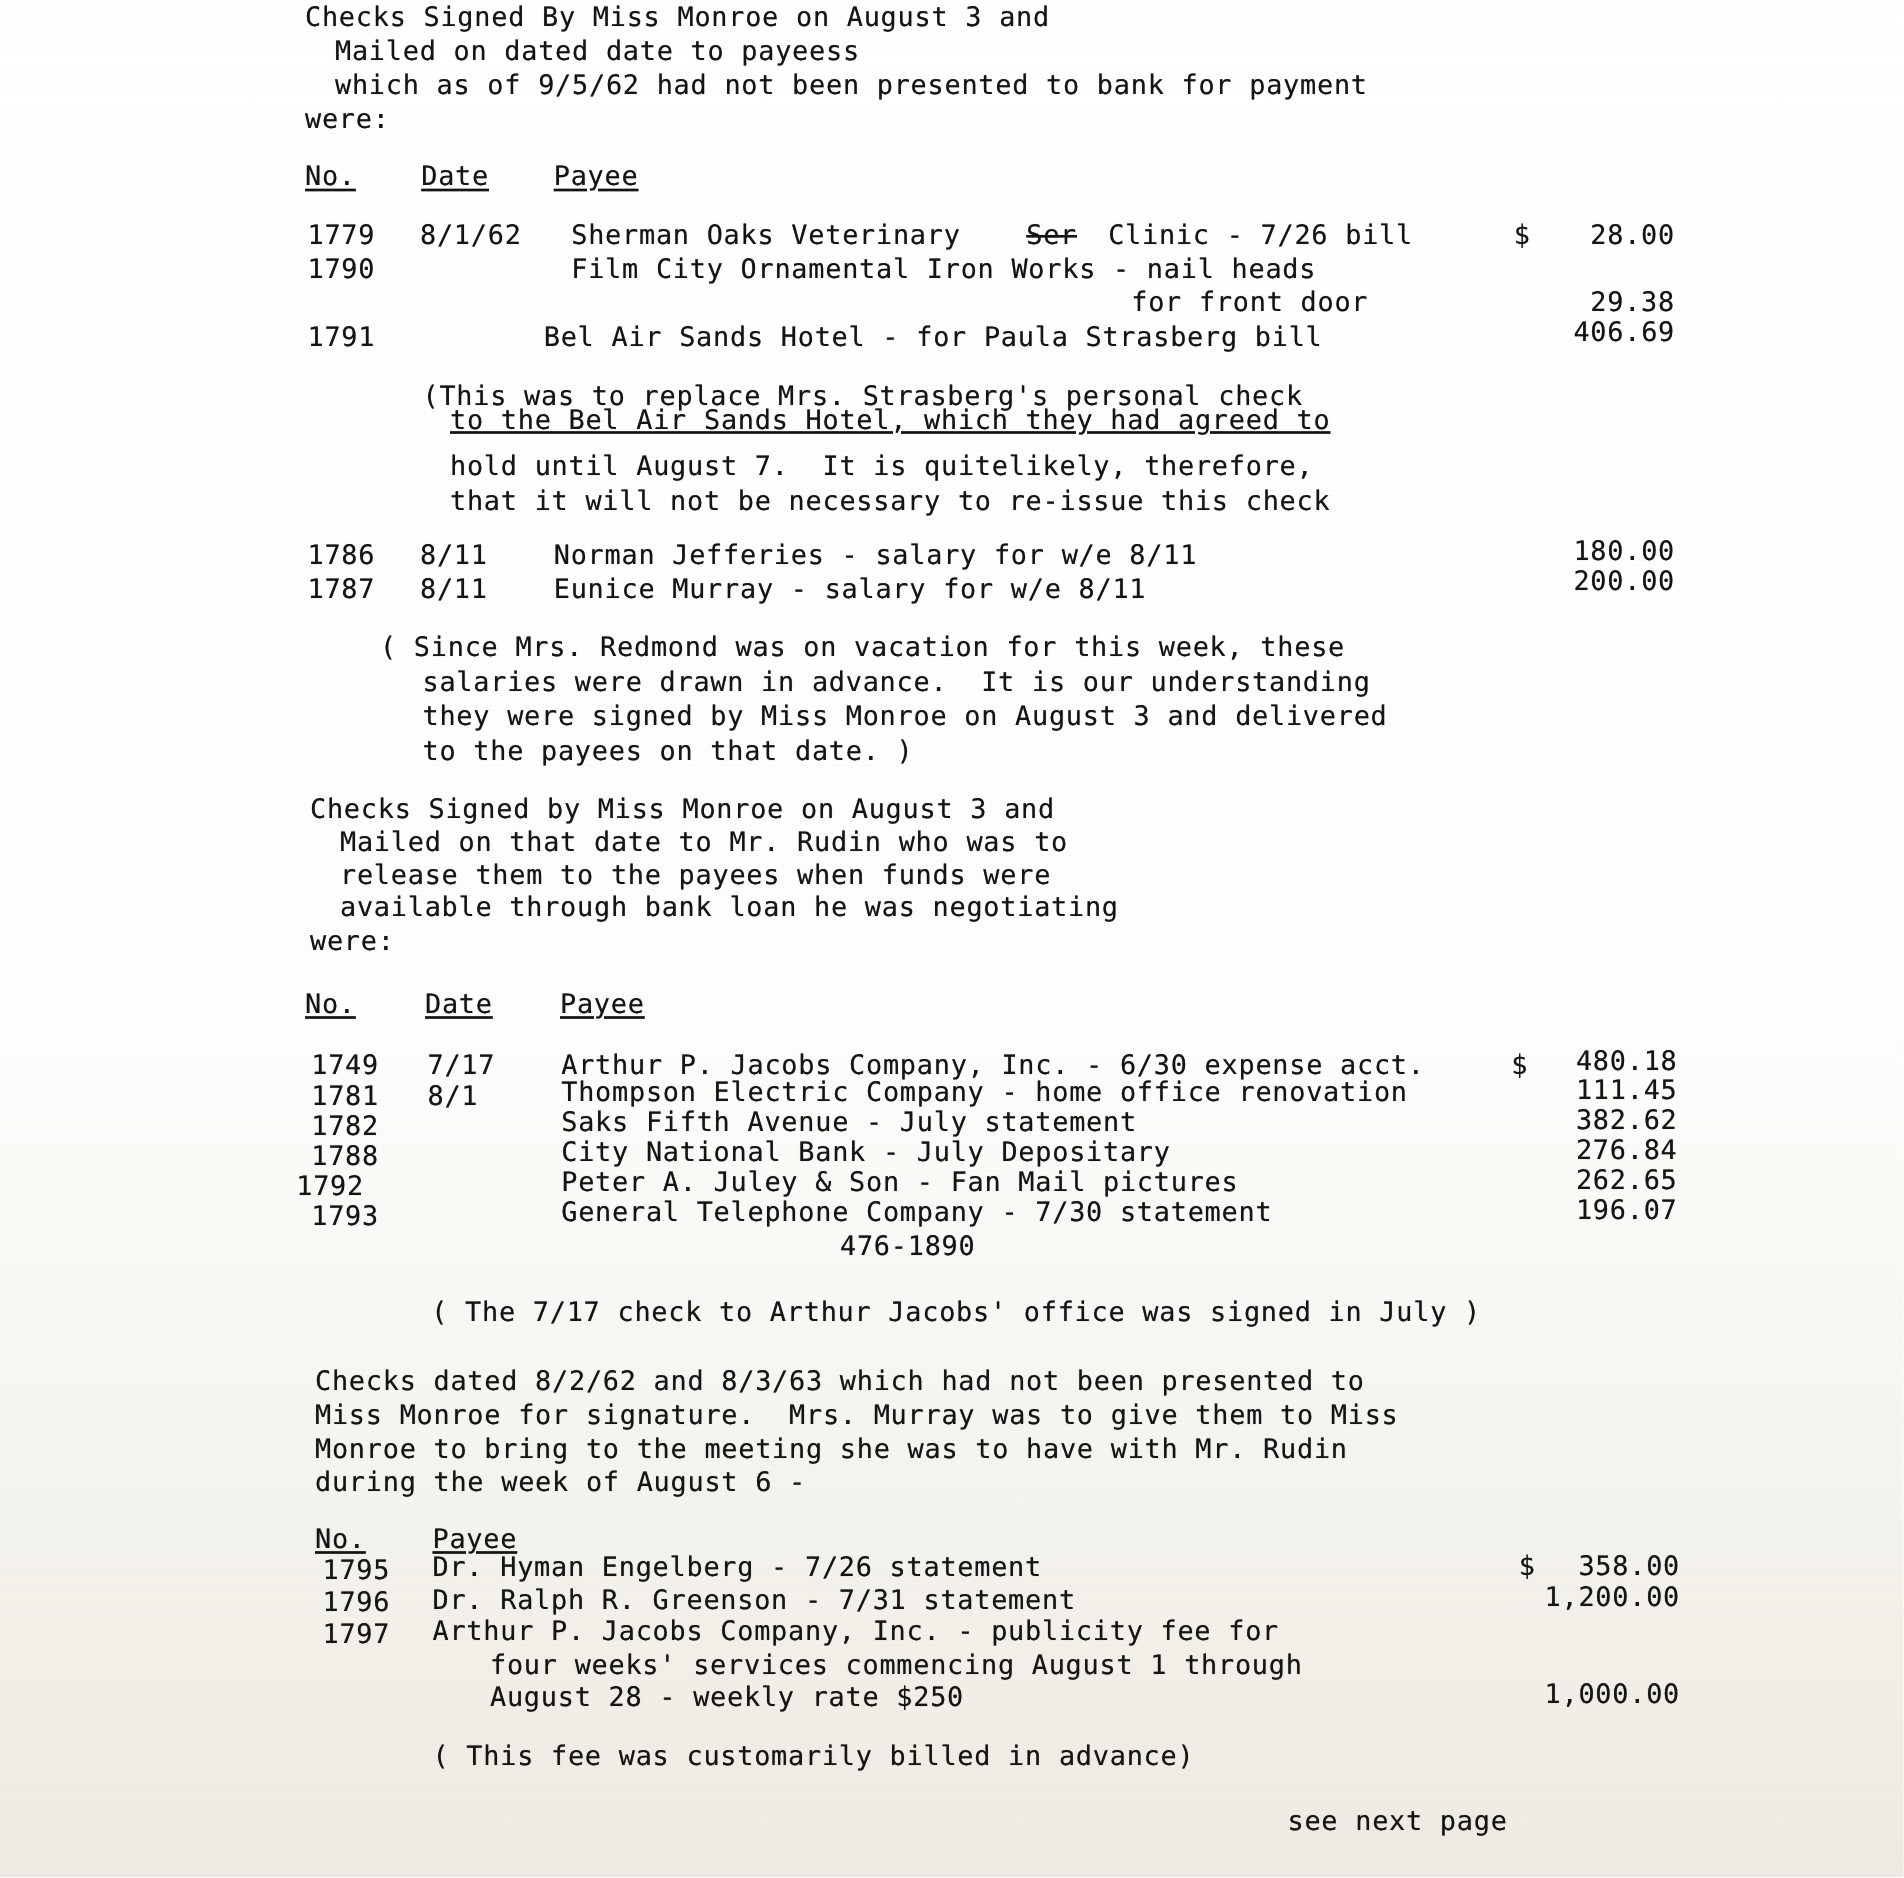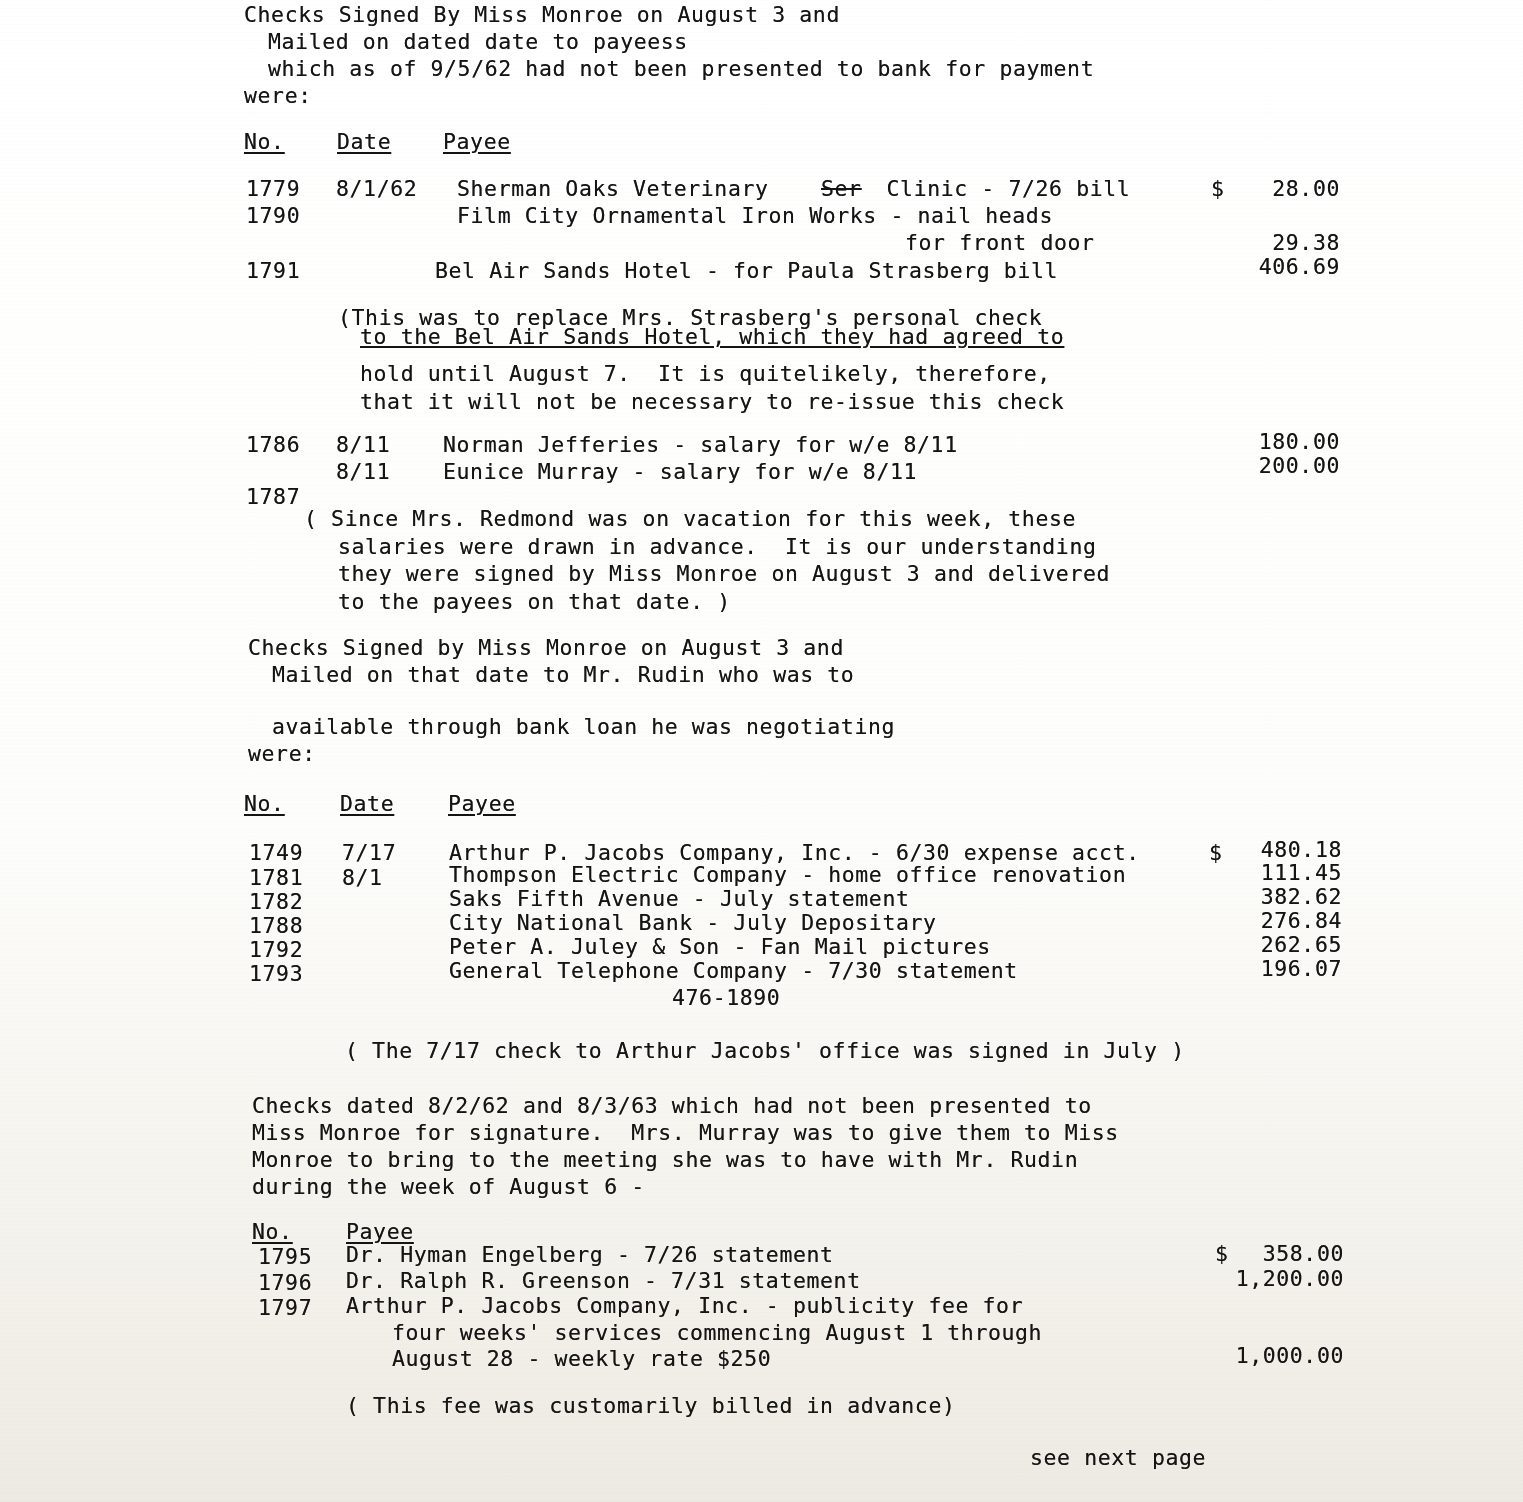--- a/index.html
+++ b/index.html
@@ -104,32 +104,33 @@
     <div class="ln" style="left:338px; top:307px;">(This was to replace Mrs. Strasberg's personal check</div>
     <div class="ln" style="left:360px; top:326px;text-decoration:underline;">to the Bel Air Sands Hotel, which they had agreed to</div>
     <div class="ln" style="left:360px; top:363px;">hold until August 7.  It is quitelikely, therefore,</div>
     <div class="ln" style="left:360px; top:391px;">that it will not be necessary to re-issue this check</div>
 
     <div class="ln" style="left:246px; top:434px;">1786</div>
     <div class="ln" style="left:336px; top:434px;">8/11</div>
     <div class="ln" style="left:443px; top:434px;">Norman Jefferies - salary for w/e 8/11</div>
     <div class="amt" style="left:1180px; top:431px; width:160px;">180.00</div>
 
-    <div class="ln" style="left:246px; top:461px;margin-top:25px;">1787</div>
+    <div class="ln" style="left:246px; top:461px;">1787</div>
     <div class="ln" style="left:336px; top:461px;">8/11</div>
     <div class="ln" style="left:443px; top:461px;">Eunice Murray - salary for w/e 8/11</div>
     <div class="amt" style="left:1180px; top:455px; width:160px;">200.00</div>
 
     <div class="ln" style="left:304px; top:508px;">( Since Mrs. Redmond was on vacation for this week, these</div>
     <div class="ln" style="left:338px; top:536px;">salaries were drawn in advance.  It is our understanding</div>
     <div class="ln" style="left:338px; top:563px;">they were signed by Miss Monroe on August 3 and delivered</div>
     <div class="ln" style="left:338px; top:591px;">to the payees on that date. )</div>
 
     <div class="ln" style="left:248px; top:637px;">Checks Signed by Miss Monroe on August 3 and</div>
     <div class="ln" style="left:272px; top:664px;">Mailed on that date to Mr. Rudin who was to</div>
+    <div class="ln" style="left:272px; top:690px;">release them to the payees when funds were</div>
     <div class="ln" style="left:272px; top:716px;">available through bank loan he was negotiating</div>
     <div class="ln" style="left:248px; top:743px;">were:</div>
 
     <div class="ln hdr-u" style="left:244px; top:793px;">No.</div>
     <div class="ln hdr-u" style="left:340px; top:793px;">Date</div>
     <div class="ln hdr-u" style="left:448px; top:793px;">Payee</div>
 
     <div class="ln" style="left:249px; top:842px;">1749</div>
     <div class="ln" style="left:342px; top:842px;">7/17</div>
     <div class="ln" style="left:449px; top:842px;">Arthur P. Jacobs Company, Inc. - 6/30 expense acct.</div>
@@ -142,21 +143,21 @@
     <div class="amt" style="left:1182px; top:862px; width:160px;">111.45</div>
 
     <div class="ln" style="left:249px; top:891px;">1782</div>
     <div class="ln" style="left:449px; top:888px;">Saks Fifth Avenue - July statement</div>
     <div class="amt" style="left:1182px; top:886px; width:160px;">382.62</div>
 
     <div class="ln" style="left:249px; top:915px;text-align:right;">1788</div>
     <div class="ln" style="left:449px; top:912px;">City National Bank - July Depositary</div>
     <div class="amt" style="left:1182px; top:910px; width:160px;">276.84</div>
 
-    <div class="ln" style="left:249px; top:939px;">1792</div>
+    <div class="ln" style="left:237px; top:939px;">1792</div>
     <div class="ln" style="left:449px; top:936px;">Peter A. Juley &amp; Son - Fan Mail pictures</div>
     <div class="amt" style="left:1182px; top:934px; width:160px;">262.65</div>
 
     <div class="ln" style="left:249px; top:963px;">1793</div>
     <div class="ln" style="left:449px; top:960px;">General Telephone Company - 7/30 statement</div>
     <div class="amt" style="left:1182px; top:958px; width:160px;">196.07</div>
     <div class="ln" style="left:672px; top:987px;">476-1890</div>
 
     <div class="ln" style="left:313px; top:1040px;margin-left:32px;">( The 7/17 check to Arthur Jacobs' office was signed in July )</div>
 

